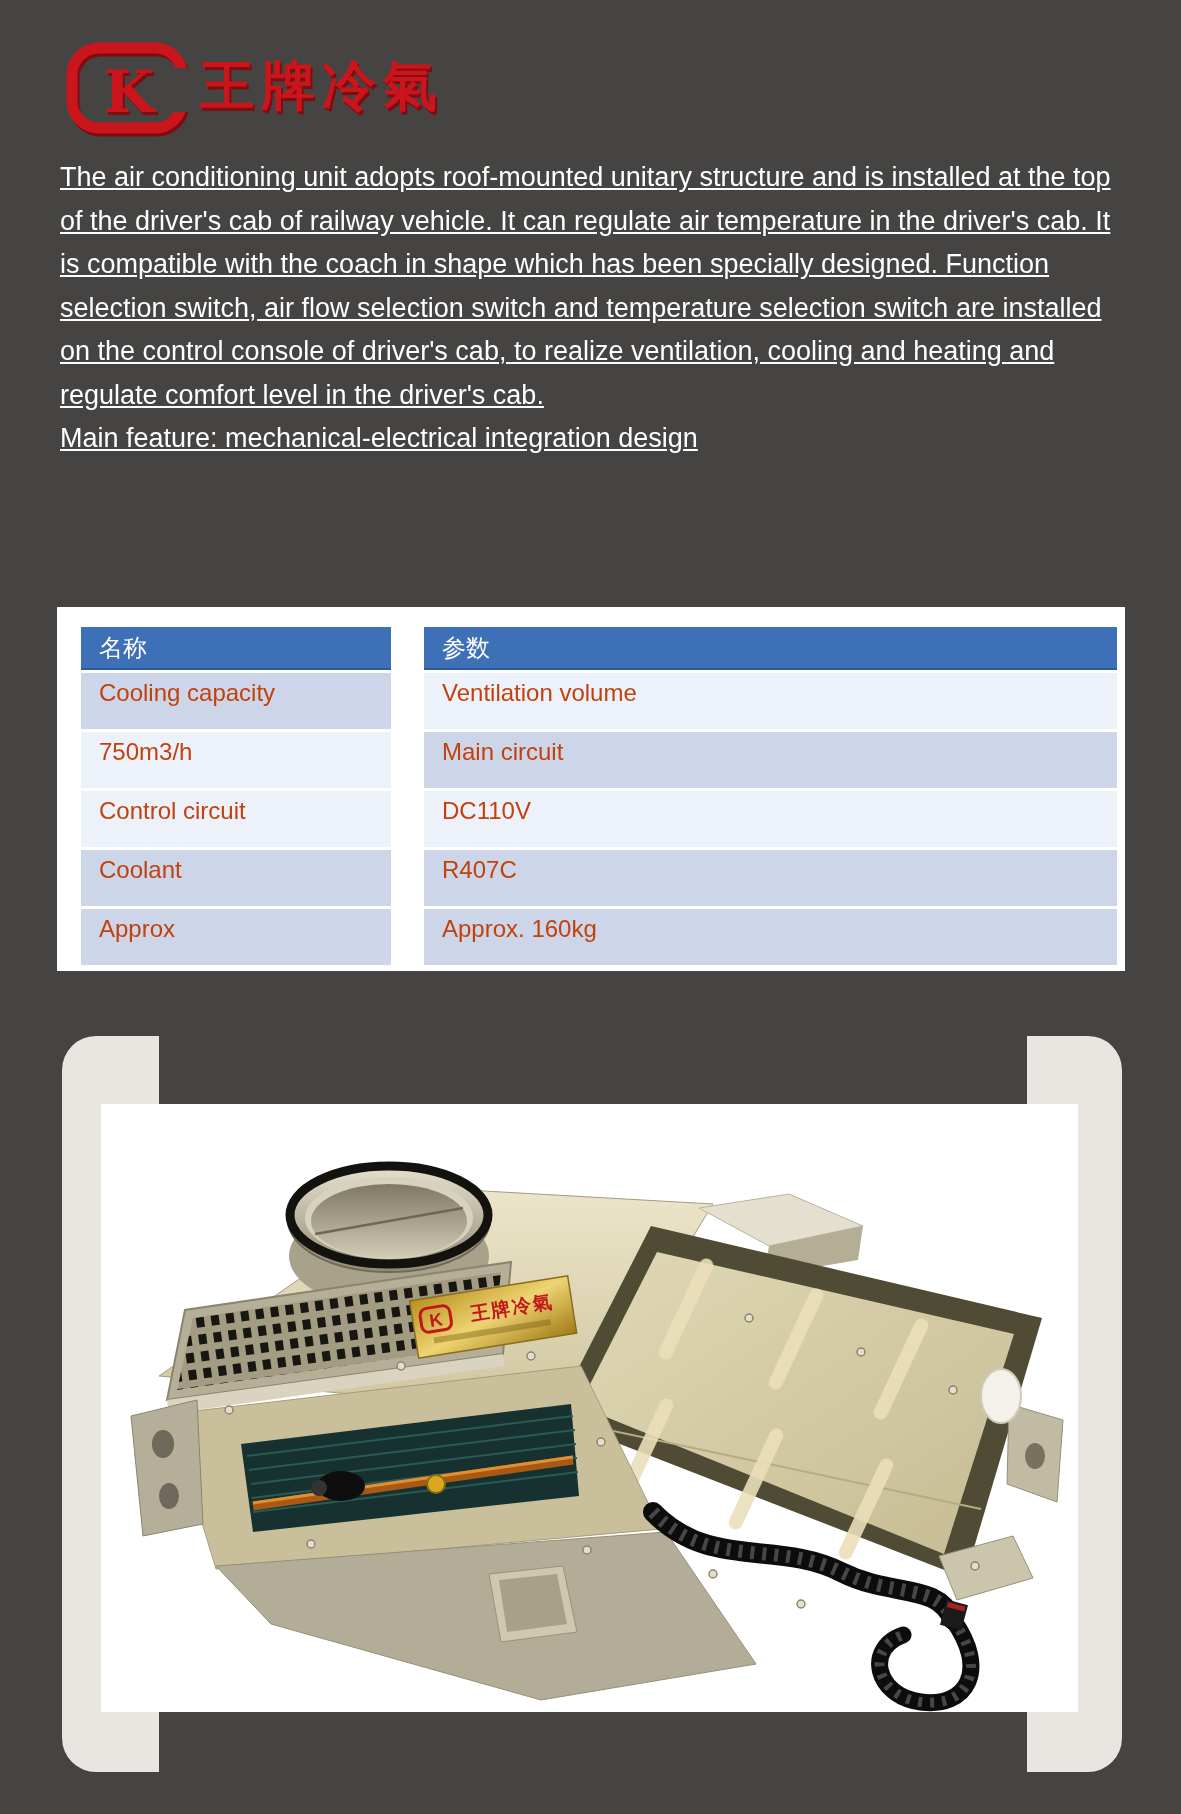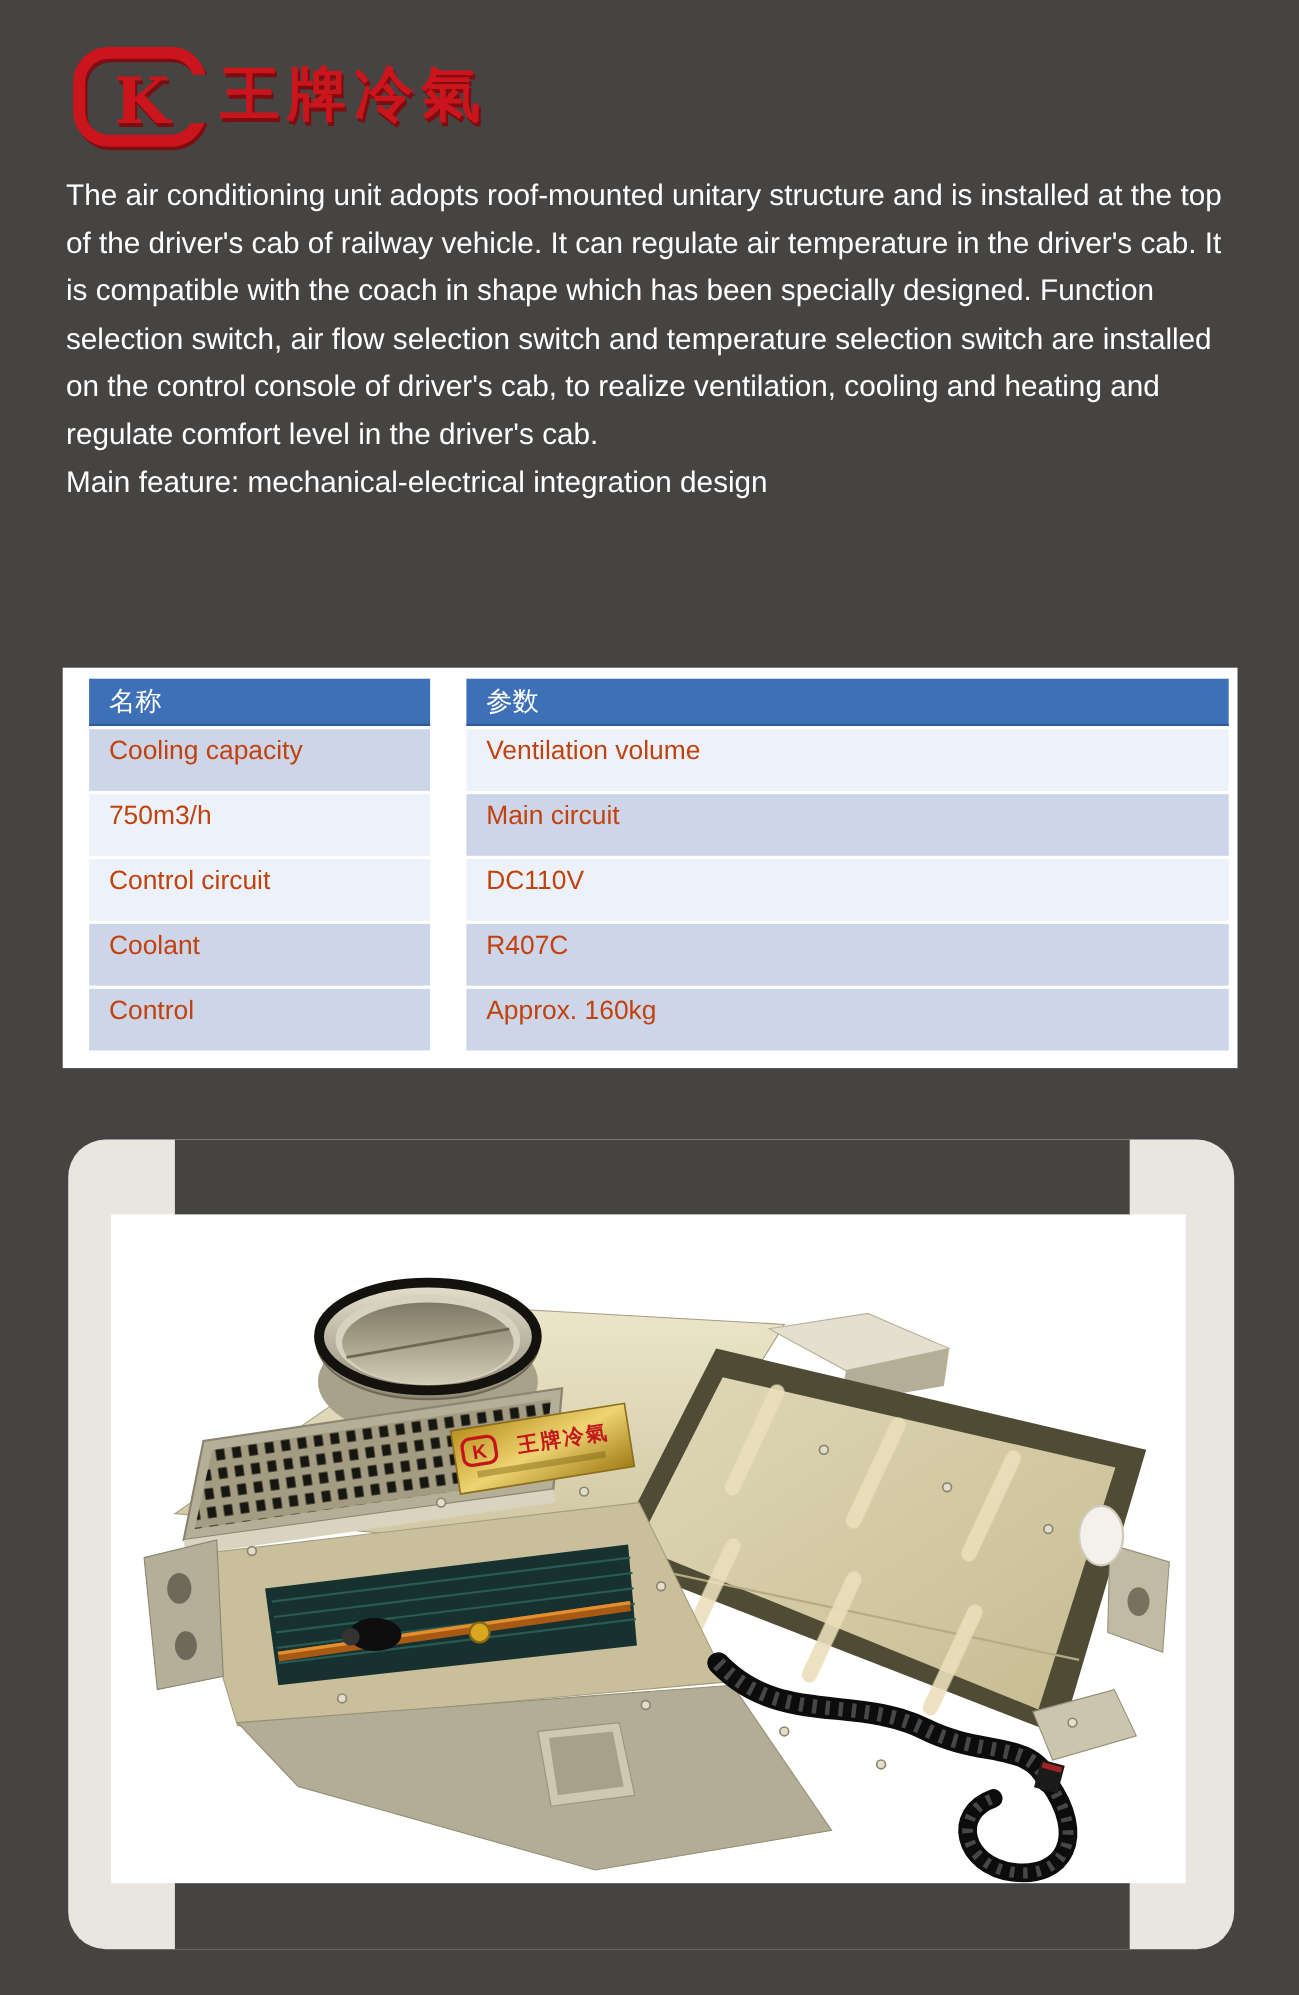--- a/index.html
+++ b/index.html
@@ -8,26 +8,26 @@
 
   
   .logo-row{position:absolute;left:66px;top:40px;height:100px;}
   .logo-mark{position:absolute;left:0;top:2px;}
   .brand-text{position:absolute;left:134px;top:10px;font-size:54px;font-weight:bold;
     color:#c9151b;letter-spacing:7px;white-space:nowrap;
     text-shadow:2px 3px 0 #7d0d10;font-family:"DejaVu Serif","Liberation Serif",serif;}
 
   
   .intro{position:absolute;left:60px;top:156px;width:1070px;color:#ffffff;
-    font-size:27px;line-height:43.5px;}
+    font-size:27px;line-height:43.5px;text-decoration:underline;}
   .intro p{margin:0;}
 
   
   .spec-card{position:absolute;left:57px;top:607px;width:1068px;height:364px;background:#ffffff;}
-  .spec-grid{position:absolute;left:24px;top:10px;display:grid;
+  .spec-grid{position:absolute;left:24px;top:20px;display:grid;
     grid-template-columns:310px 693px;column-gap:33px;row-gap:3px;}
   .cell{font-size:24px;color:#c2410c;background:#edf2fa;height:56px;line-height:40px;
     padding-left:18px;white-space:nowrap;overflow:hidden;}
   .cell.val{}
   .cell.odd{background:#cdd5e8;}
   .cell.th{background:#3d70b6;color:#ffffff;height:41px;line-height:41px;
     border-bottom:2px solid #2d5c9e;font-size:24px;}
 
   
   .photo-frame{position:absolute;left:62px;top:1036px;width:1060px;height:736px;
@@ -69,21 +69,21 @@
 
       <div class="cell odd">Main circuit</div>
 
       <div class="cell">Control circuit</div>
       <div class="cell val">DC110V</div>
 
       <div class="cell odd">Coolant</div>
       <div class="cell odd val">R407C</div>
 
 
-      <div class="cell odd">Control</div>
+      <div class="cell odd">Approx</div>
       <div class="cell odd val">Approx. 160kg</div>
     </div>
   </div>
 
   <div class="photo-frame"></div>
   <div class="frame-cover"></div>
 
   <div class="photo">
     <svg width="977" height="608" viewBox="0 0 977 608">
       <defs>

